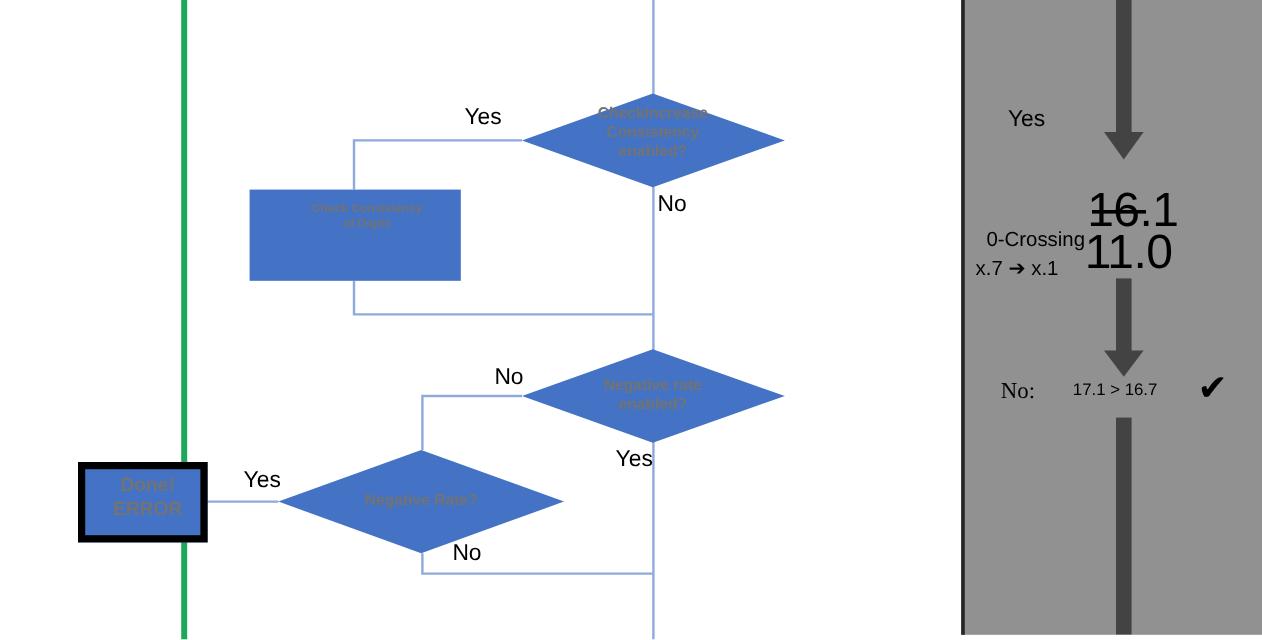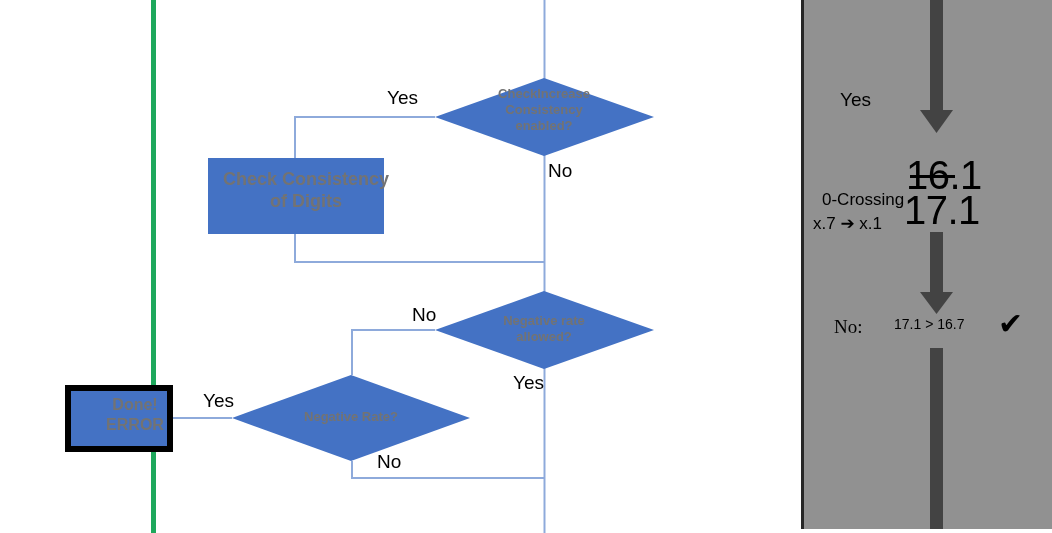--- a/index.html
+++ b/index.html
@@ -107,33 +107,33 @@
     <line x1="232" y1="418" x2="172" y2="418" stroke="#8EAADB" stroke-width="2"></line>
 
     <line x1="153.5" y1="0" x2="153.5" y2="533" stroke="#1EA85C" stroke-width="5"></line>
 
     <polygon points="544,78 654,117 544,156 435,117" fill="#4472C4"></polygon>
     <polygon points="544,291 654,330 544,369 435,330" fill="#4472C4"></polygon>
     <polygon points="351,375 470,418 351,461 232,418" fill="#4472C4"></polygon>
   </svg>
 
   <div class="proc-box" style="left:208px; top:158px; width:176px; height:76px;"></div>
-  <div class="node-text" style="left:208px; top:169px; width:196px; font-size:18px;">Check Consistency
+  <div class="node-text" style="left:208px; top:169px; width:196px; font-size:10px;">Check Consistency
 of Digits</div>
 
   <div class="proc-box outlined" style="left:65px; top:385px; width:108px; height:67px;"></div>
-  <div class="node-text" style="left:65px; top:395px; width:116px; font-size:16px;margin-left:12px;">Done!
+  <div class="node-text" style="left:65px; top:395px; width:116px; font-size:16px;">Done!
 ERROR</div>
 
   <div class="node-text" style="left:464px; top:86px; width:160px; font-size:13px;">CheckIncrease
 Consistency
 enabled?</div>
 
   <div class="node-text" style="left:464px; top:313px; width:160px; font-size:13px;">Negative rate
-allowed?</div>
+enabled?</div>
 
   <div class="node-text" style="left:271px; top:409px; width:160px; font-size:13px;">Negative Rate?</div>
 
   <div class="lbl" style="left:387px; top:88px; font-size:19px;">Yes</div>
 
   <div class="lbl" style="left:548px; top:161px; font-size:19px;">No</div>
 
   <div class="lbl" style="left:412px; top:305px; font-size:19px;">No</div>
 
   <div class="lbl" style="left:513px; top:373px; font-size:19px;">Yes</div>
@@ -161,21 +161,21 @@
 
     <div class="panel-lbl" style="left:36px; top:89px; font-size:19px;">Yes</div>
 
     <div class="panel-lbl" style="left:9px; top:167px; font-size:17px;margin-top:46px;">x.7 ➔ x.1</div>
 
     <div class="panel-lbl" style="left:1px; top:190px; font-size:17px;margin-left:17px;">0-Crossing</div>
 
     <div class="panel-lbl big-num" style="left:102px; top:155px;">16.1</div>
     <div class="strike" style="left:106px; top:175px; width:45px; height:3px;"></div>
 
-    <div class="panel-lbl big-num" style="left:100px; top:190px;">17.1</div>
+    <div class="panel-lbl big-num" style="left:100px; top:190px;">11.0</div>
 
     <div class="panel-lbl" style="left:30px; top:316px; font-size:19px;font-family:Liberation Serif, serif;">No:</div>
 
     <div class="panel-lbl" style="left:90px; top:316px; font-size:14px;">17.1 &gt; 16.7</div>
 
     <div class="panel-lbl" style="left:194px; top:306px; font-size:30px; font-family:'DejaVu Sans', sans-serif;">✔</div>
   </div>
 
 </div>
 

